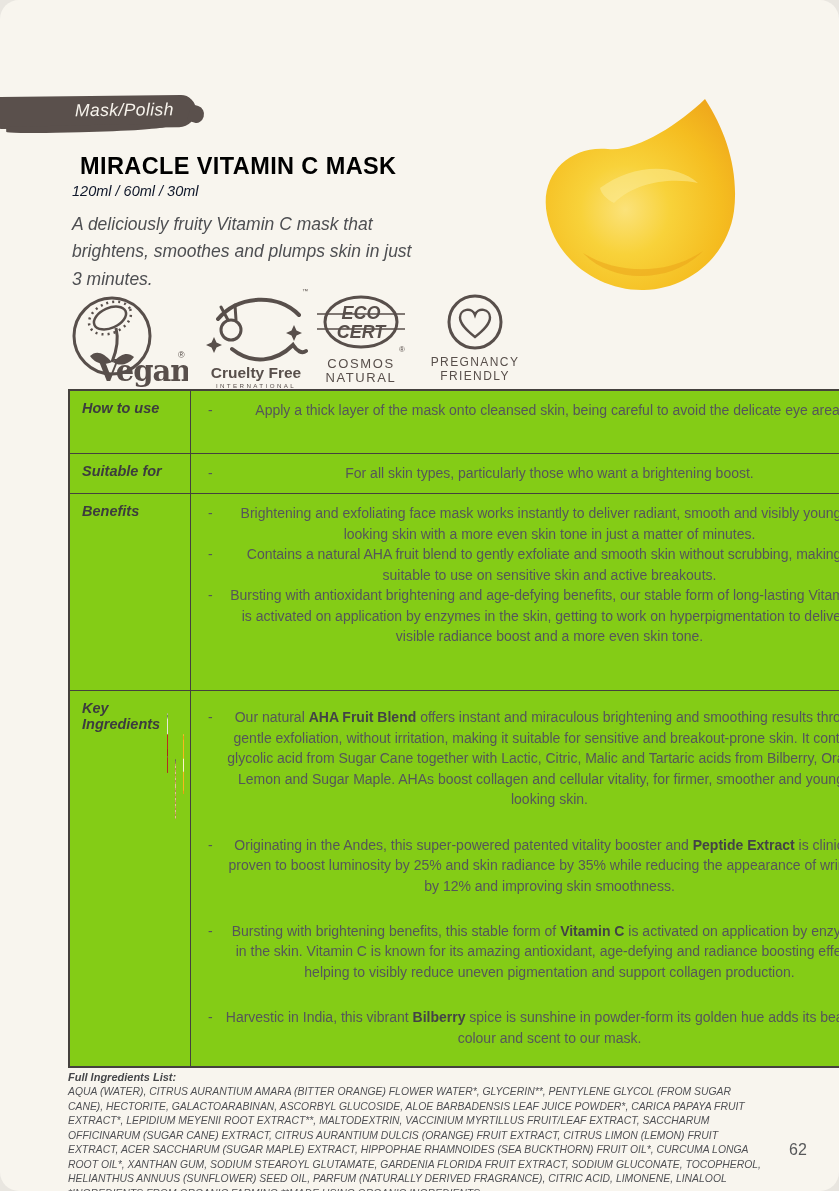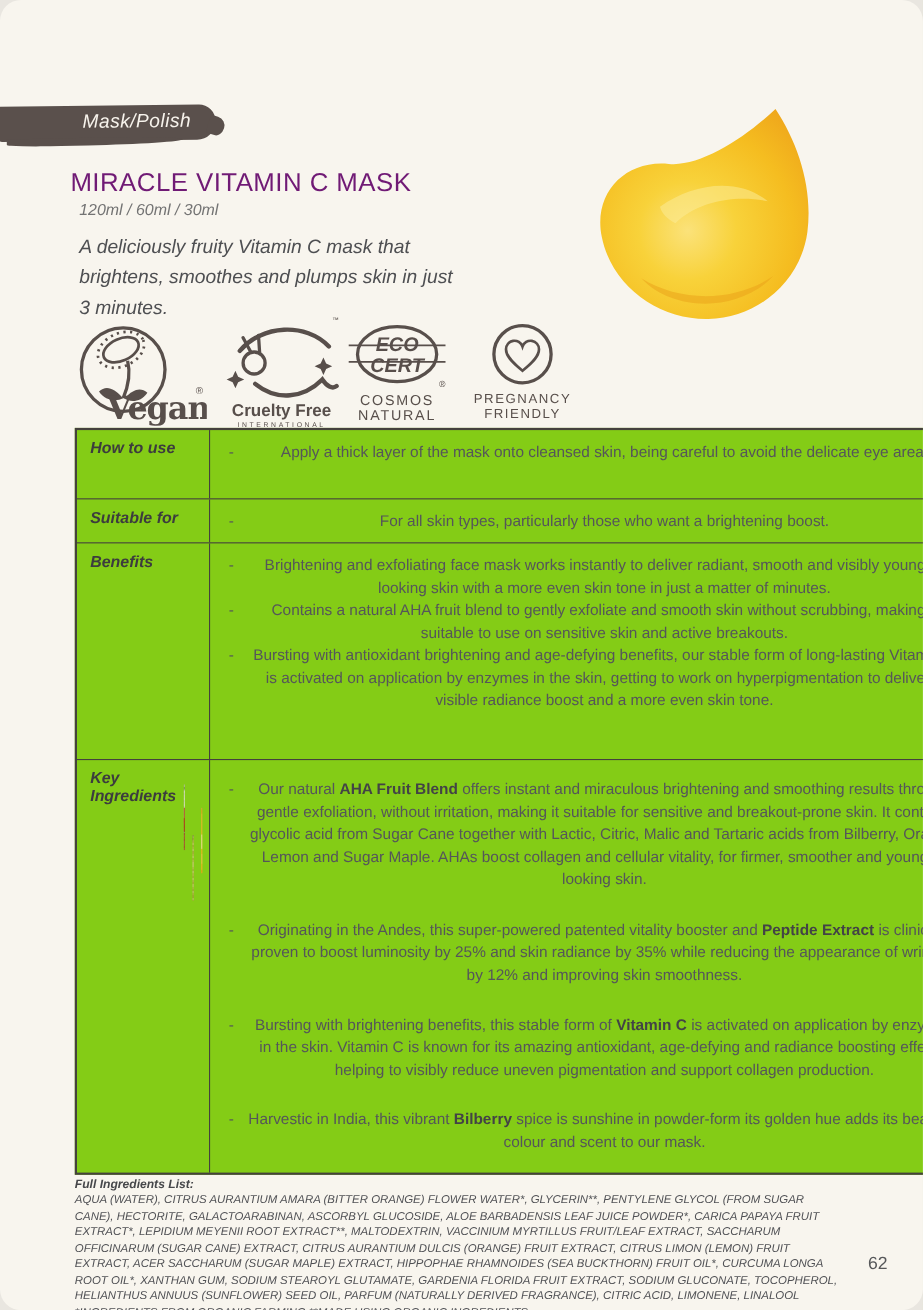--- a/index.html
+++ b/index.html
@@ -28,26 +28,26 @@
   .category-tag .tag-label {
     position:absolute; left:79px; top:4px; color:#f7f3ec;
     font-size:17.5px; font-style:italic; letter-spacing:.4px; white-space:nowrap;
   }
 
   
   .swatch { position:absolute; left:538px; top:93px; }
 
   
   .product-title {
-    position:absolute; left:64px; top:153px;
-    font-size:23.5px; font-weight:400; letter-spacing:.4px; color:#701a75; white-space:nowrap;
+    position:absolute; left:80px; top:153px;
+    font-size:23.5px; font-weight:700; letter-spacing:.4px; color:#000000; white-space:nowrap;
   }
   .product-sizes {
     position:absolute; left:72px; top:183px;
-    font-size:14.5px; font-style:italic; color:#737373;
+    font-size:14.5px; font-style:italic; color:#0f172a;
   }
   .product-description {
     position:absolute; left:72px; top:211px; width:350px;
     font-size:17.5px; font-style:italic; color:#4e4f52; line-height:1.56;
   }
 
   
   .logo { position:absolute; }
   .logo text { fill:#584f4b; }
   .logo .stroke { stroke:#584f4b; fill:none; }

